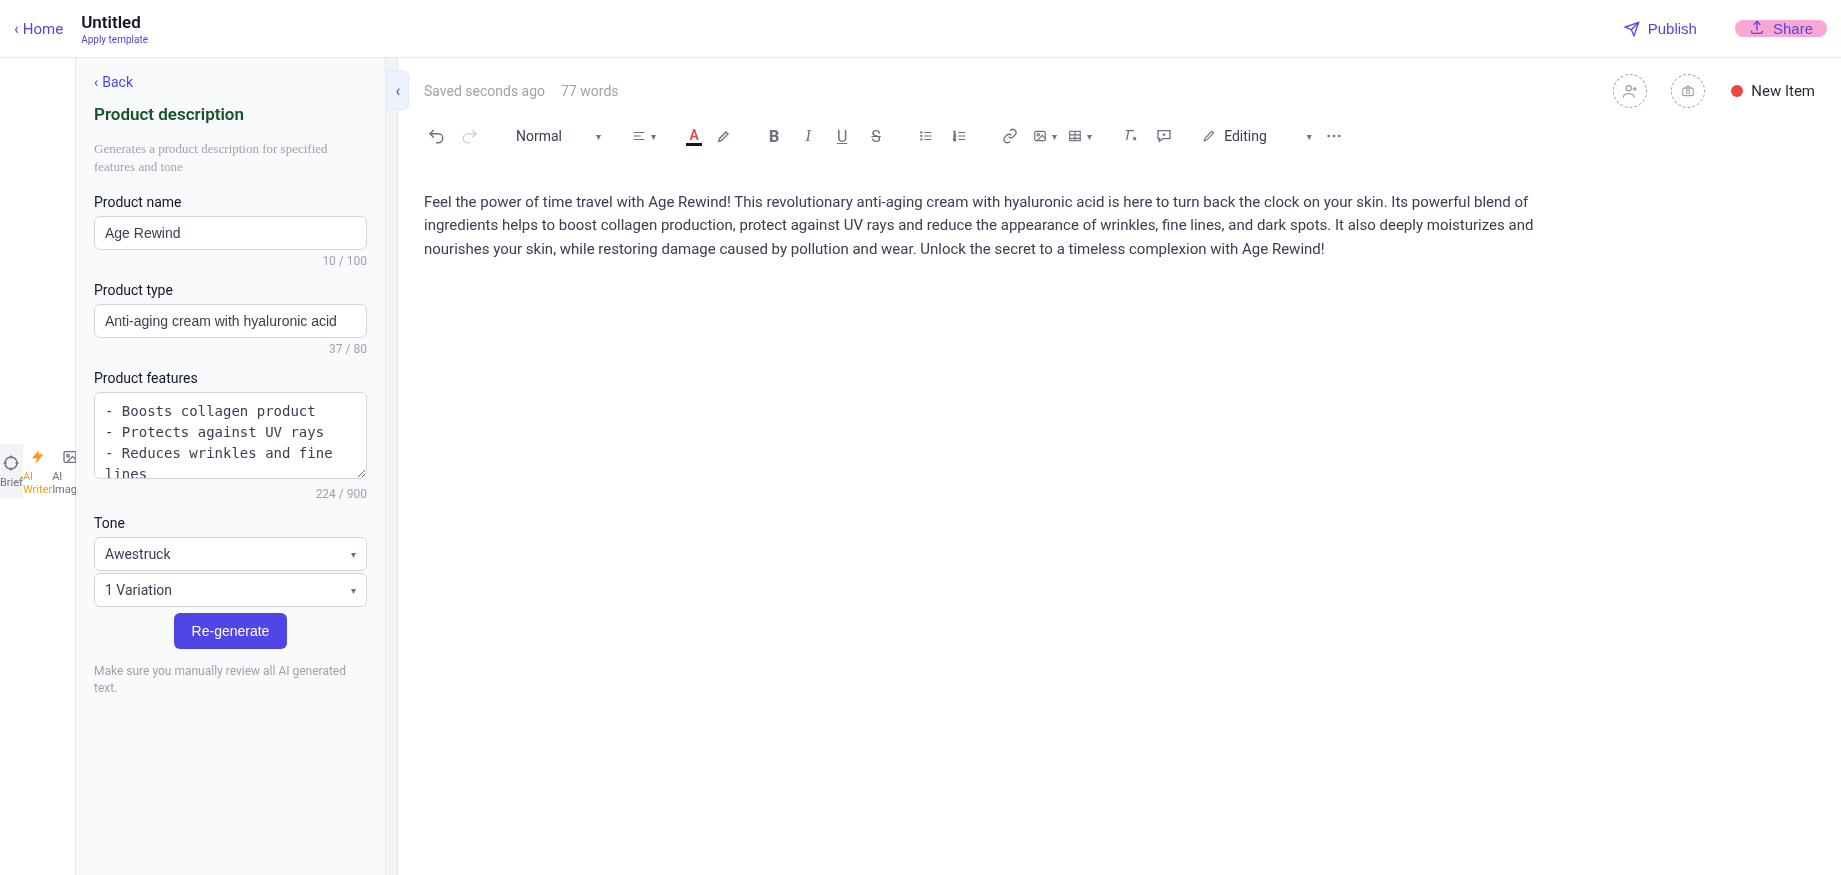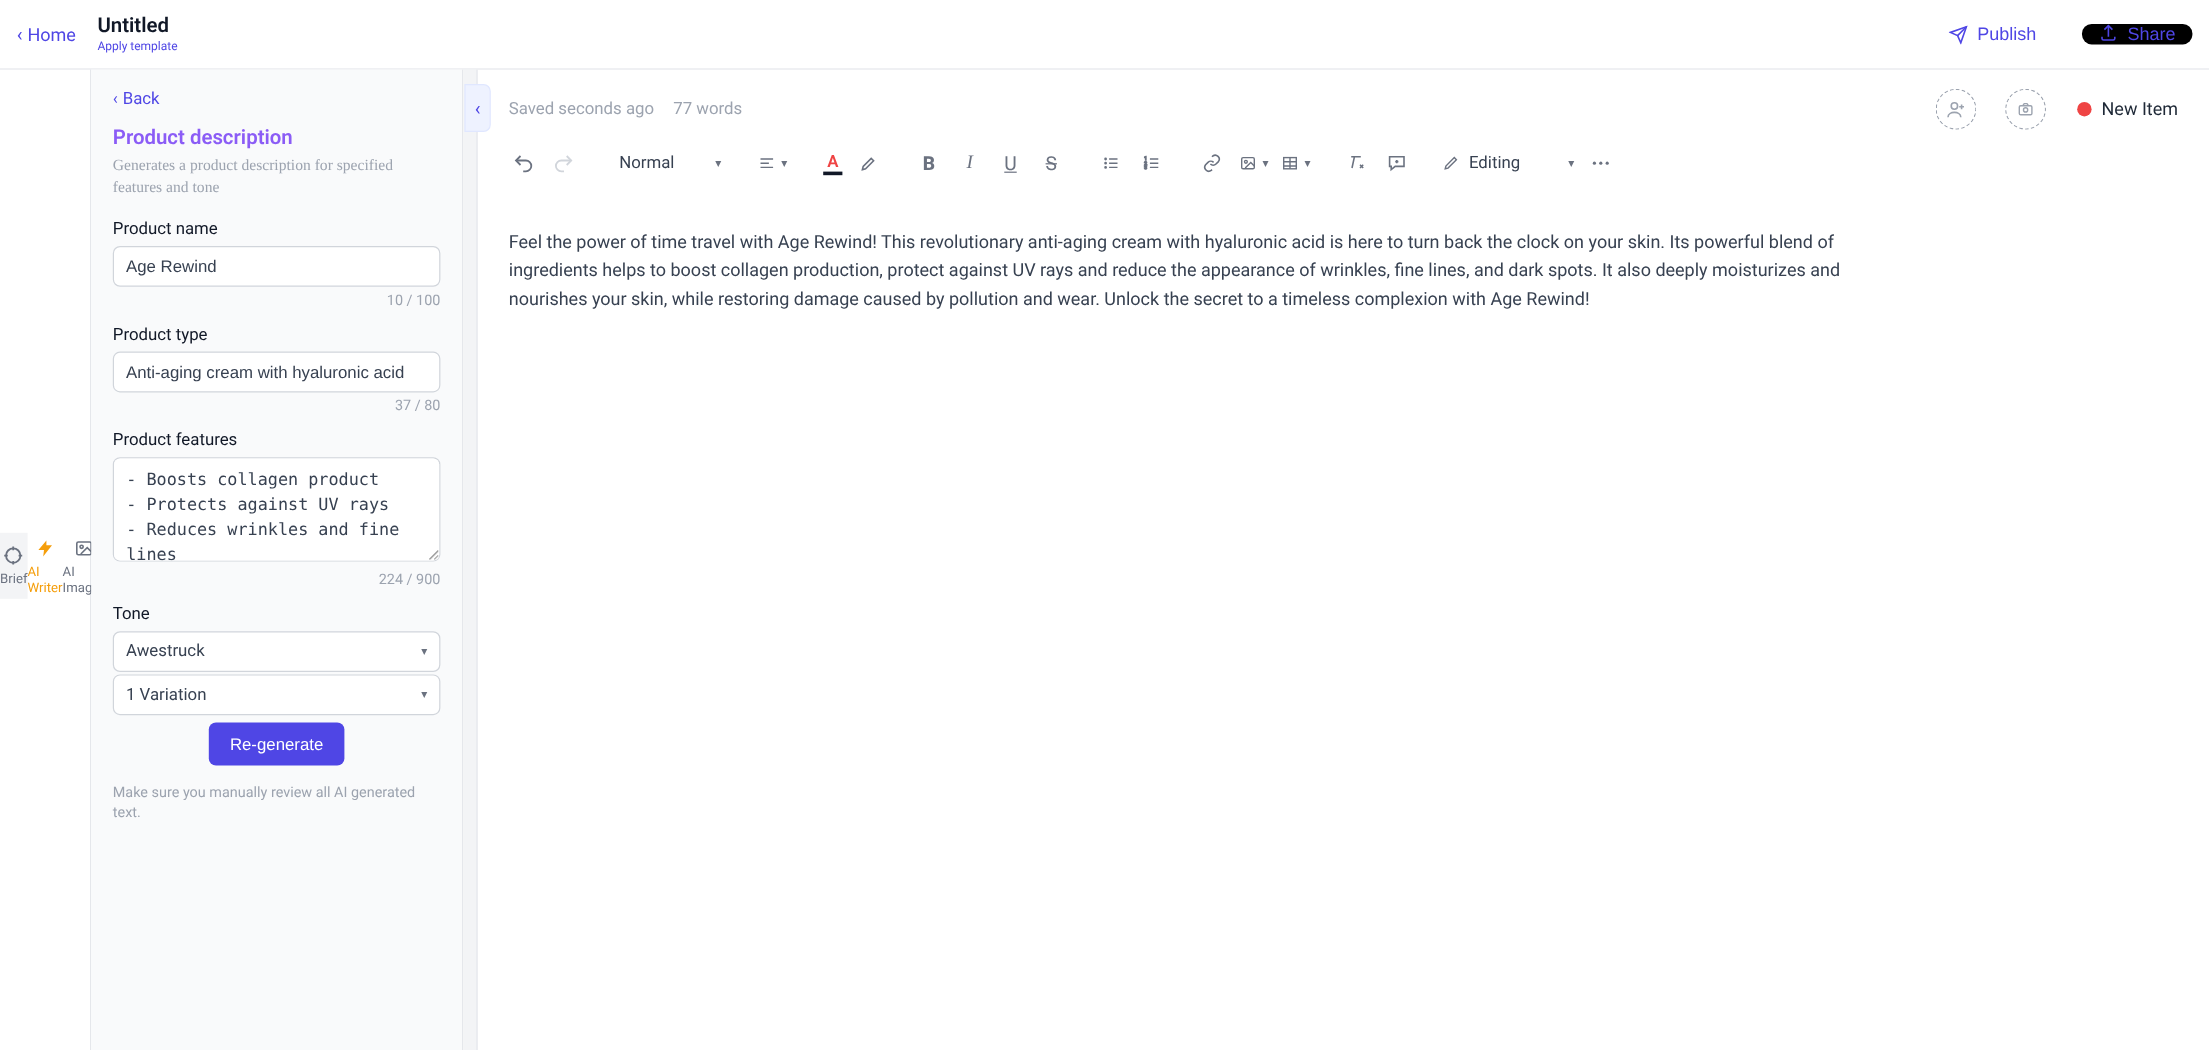--- a/index.html
+++ b/index.html
@@ -8,39 +8,39 @@
 
   
   .topbar { height:58px; display:flex; align-items:center; border-bottom:1px solid #e5e7eb; padding:0 14px; gap:18px; }
   .home-link { color:#4f46e5; font-size:15px; display:flex; align-items:center; gap:4px; cursor:pointer;}
   .home-link .chev { font-size:16px; }
   .title-block { display:flex; flex-direction:column; line-height:1.3; }
   .doc-title { font-size:17px; font-weight:600; color:#111827;}
   .apply-template { color:#4f46e5; font-size:10px; cursor:pointer;}
   .topbar-spacer { flex:1; }
   .publish-btn { display:flex; align-items:center; gap:8px; color:#4f46e5; font-size:15px; background:none; border:none; cursor:pointer; padding:8px 10px;}
-  .share-btn { display:flex; align-items:flex-start; gap:8px; color:#4f46e5; background:#000000; border:none; border-radius:8px; padding:0 14px; font-size:15px; cursor:pointer; margin-left:10px;}
+  .share-btn { display:flex; align-items:flex-start; gap:8px; color:#4f46e5; background:#f9a8d4; border:none; border-radius:8px; padding:0 14px; font-size:15px; cursor:pointer; margin-left:10px;}
 
   
   .main { flex:1; display:flex; min-height:0; }
   .rail { width:76px; border-right:1px solid #e5e7eb; display:flex; flex-direction:row; align-items:center; padding-top:10px; }
   .rail-item { width:100%; display:flex; flex-direction:column; align-items:center; gap:4px; padding:10px 0; font-size:11px; color:#6b7280; cursor:pointer;}
   .rail-item.active { background:#f3f4f6; }
   .rail-item.ai .label { color:#f59e0b; }
   .rail-icon { width:18px; height:18px; display:flex; align-items:center; justify-content:center; }
 
   
   .panel-wrap { position:relative; display:flex; }
   .panel { width:310px; background:#f9fafb; border-right:1px solid #e5e7eb; display:flex; flex-direction:column; overflow-y:auto; }
   .panel-tabs { display:flex; gap:24px; padding:14px 18px 0; border-bottom:1px solid #e5e7eb;}
   .ptab { display:flex; align-items:center; gap:8px; font-size:15px; color:#6b7280; padding-bottom:10px; cursor:pointer; border-bottom:2px solid transparent;}
   .ptab.active { color:#4f46e5; border-bottom-color:#4f46e5;}
   .panel-body { padding:14px 18px 20px; }
   .back-link { color:#4f46e5; font-size:14px; cursor:pointer; display:inline-flex; gap:4px; align-items:center; margin-bottom:14px;}
-  .section-title { font-size:17px; font-weight:600; color:#8b5cf6; margin-bottom:4px;}
+  .section-title { font-size:17px; font-weight:600; color:#14532d; margin-bottom:16px;}
   .section-desc { font-size:13px; color:#9ca3af; line-height:1.4; margin-bottom:18px;font-family:Liberation Serif, serif;}
   .field-label { font-size:14px; color:#111827; margin-bottom:6px; display:block;}
   .text-input, .textarea, .select-box { width:100%; border:1px solid #d1d5db; border-radius:6px; padding:8px 10px; font-size:14px; color:#374151; background:#fff; }
   .textarea { resize:vertical; height:87px; line-height:1.5;}
   .counter { text-align:right; font-size:12px; color:#9ca3af; margin-top:4px; margin-bottom:14px;}
   .select-box { display:flex; justify-content:space-between; align-items:center; cursor:pointer; margin-bottom:2px;}
   .regen-btn { display:block; margin:6px auto 14px; background:#4f46e5; color:#fff; border:none; border-radius:6px; padding:10px 18px; font-size:14px; cursor:pointer;}
   .note { font-size:12px; color:#9ca3af; line-height:1.4;}
 
   .panel-scroll { width:12px; background:#f3f4f6; border-right:1px solid #e5e7eb;}

